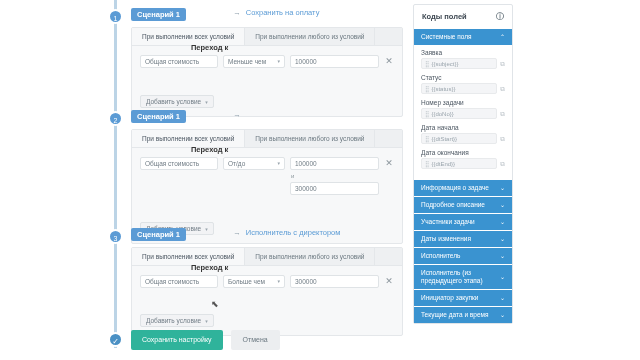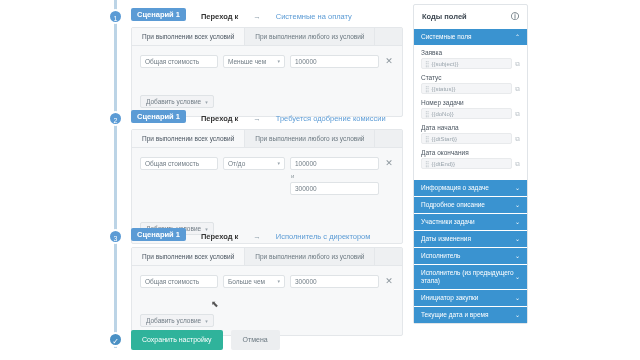--- a/index.html
+++ b/index.html
@@ -23,21 +23,21 @@
   .node.n3 { top:229px; }
   .node.done { top:332px; background:#4a90c4; }
   .node.done::after { content:"\2713"; font-size:8px; }
 
   
   .scenario { position:absolute; left:131px; width:272px; }
   .sc1 { top:8px; }
   .sc2 { top:110px; }
   .sc3 { top:228px; }
 
-  .sc-head { display:flex; align-items:flex-end; gap:15px; height:13px; white-space:nowrap; }
+  .sc-head { display:flex; align-items:flex-start; gap:5px; height:13px; white-space:nowrap; }
   .sc-badge {
     background:#5b9bd5; color:#fff; font-size:7.5px; font-weight:bold;
     padding:2px 6px; border-radius:2px; line-height:9px;
   }
   .sc-label { font-size:7.5px; font-weight:bold; color:#333;margin-top:35px; }
   .sc-arrow { font-size:7.5px; color:#8a9ba8; }
   .sc-target { font-size:7.5px; color:#5b9bd5; }
 
   .panel {
     margin-top:6px; background:#f7f8f9; border:1px solid #e4e7ea;
@@ -86,21 +86,21 @@
     background:#2fb39b; color:#fff; font-size:7px; border-radius:2px;
     padding:6px 11px; line-height:8px;
   }
   .btn-cancel {
     background:#eceef0; color:#6b7880; font-size:7px; border-radius:2px;
     padding:6px 12px; line-height:8px;
   }
 
   
   .sidebar {
-    position:absolute; left:413px; top:4px; width:115px;
+    position:absolute; left:413px; top:4px; width:100px;
     background:#fff; border:1px solid #e0e4e8; border-radius:2px;
   }
   .sb-head {
     display:flex; align-items:center; justify-content:space-between;
     padding:6px 8px; font-size:7.5px; font-weight:bold; color:#3c4650;
   }
   .help { font-size:8px; color:#6b7880; }
   .sb-sec {
     display:flex; align-items:center; justify-content:space-between;
     background:#3a93d0; color:#fff; font-size:6.5px;
@@ -129,21 +129,21 @@
   <div class="node n1">1</div>
   <div class="node n2">2</div>
   <div class="node n3">3</div>
   <div class="node done"></div>
 
   <div class="scenario sc1">
     <div class="sc-head">
       <span class="sc-badge">Сценарий 1</span>
       <span class="sc-label">Переход к</span>
       <span class="sc-arrow">→</span>
-      <span class="sc-target">Системные на оплату</span>
+      <span class="sc-target">Сохранить на оплату</span>
     </div>
     <div class="panel">
       <div class="tabs">
         <div class="tab active">При выполнении всех условий</div>
         <div class="tab">При выполнении любого из условий</div>
       </div>
       <div class="body">
         <div class="cond-row">
           <div class="fld field">Общая стоимость</div>
           <div class="fld op">
@@ -160,21 +160,20 @@
         </div>
       </div>
     </div>
   </div>
 
   <div class="scenario sc2">
     <div class="sc-head">
       <span class="sc-badge">Сценарий 1</span>
       <span class="sc-label">Переход к</span>
       <span class="sc-arrow">→</span>
-      <span class="sc-target">Требуется одобрение комиссии</span>
     </div>
     <div class="panel">
       <div class="tabs">
         <div class="tab active">При выполнении всех условий</div>
         <div class="tab">При выполнении любого из условий</div>
       </div>
       <div class="body">
         <div class="cond-row">
           <div class="fld field">Общая стоимость</div>
           <div class="fld op">

